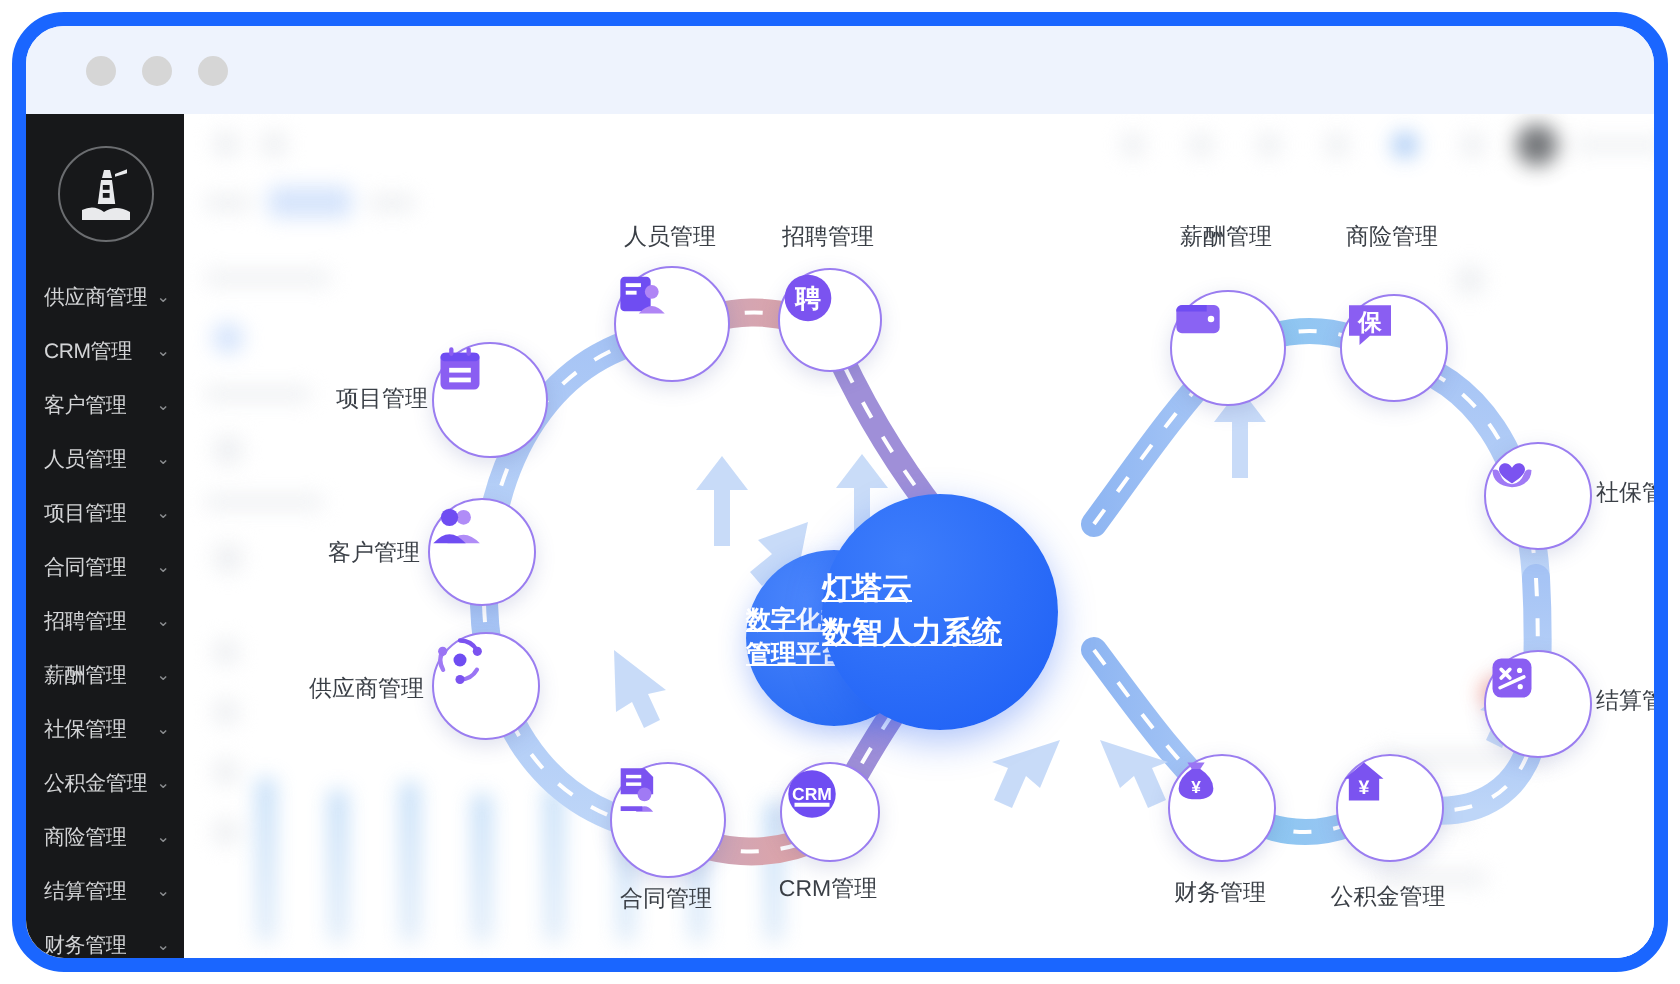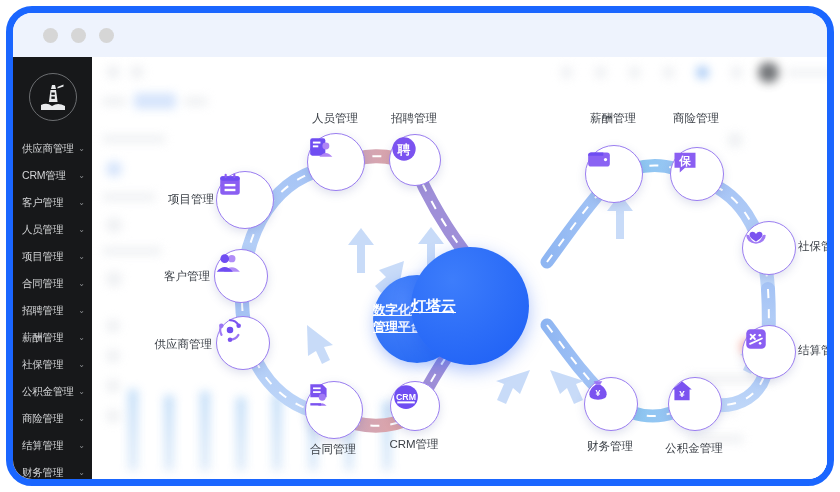--- a/index.html
+++ b/index.html
@@ -257,20 +257,21 @@
           </g>
         </svg>
 
         <div class="ctr small" id="ctr0" style="left:281px;top:218px;width:88px;height:88px;font-size:12.5px;line-height:17px;">
           <b>数字化劳务</b>
           <b>管理平台</b>
         </div>
 
         <div class="ctr solid" id="ctr1" style="left:319px;top:190px;width:118px;height:118px;font-size:15px;line-height:22px;">
           <b>灯塔云</b>
+          <b>数智人力系统</b>
         </div>
 
 
         <div id="node-layer">
             <div class="node" style="left: 215px; top: 76px; width: 56px; height: 56px;">
               <span>
                 <svg width="26" height="26" viewBox="0 0 24 24">
                   <rect x="2" y="4" width="14" height="16" rx="2" fill="#6f4df2"></rect>
                   <rect x="4.5" y="7" width="7" height="1.8" fill="#fff"></rect>
                   <rect x="4.5" y="10.5" width="5" height="1.8" fill="#fff"></rect>

